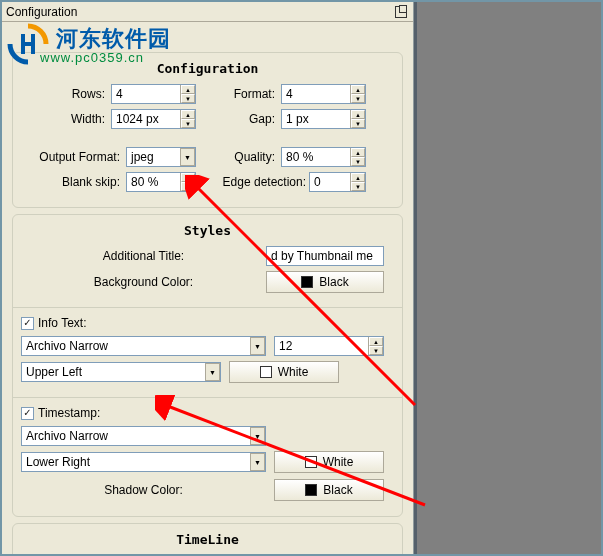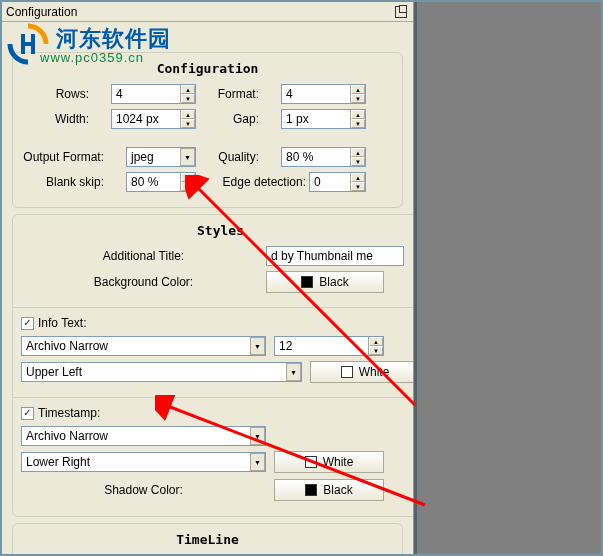--- a/index.html
+++ b/index.html
@@ -10,21 +10,21 @@
 .panel-header { height: 20px; background: #ece9d8; border-bottom: 1px solid #aca899; display: flex; align-items: center; padding: 0 4px; }
 .panel-title { flex: 1; font-size: 12px; }
 .dock-icon { width: 12px; height: 12px; border: 1px solid #333; position: relative; margin-right: 2px; }
 .dock-icon::after { content: ""; position: absolute; width: 6px; height: 6px; border: 1px solid #333; top: -2px; left: 3px; background: #ece9d8; }
 .site-logo { position: absolute; top: 22px; left: 6px; width: 44px; height: 44px; }
 .site-text { position: absolute; top: 24px; left: 56px; font-size: 22px; font-weight: bold; color: #005baa; font-family: "SimHei", sans-serif; letter-spacing: 1px; }
 .site-url { position: absolute; top: 50px; left: 40px; font-size: 13px; color: #008c3f; font-family: Arial, sans-serif; letter-spacing: 1px; }
 fieldset { border: 1px solid #d0d0bf; border-radius: 6px; margin: 6px 10px; padding: 8px 8px 10px 8px; background: #ece9d8; }
 .fs-title { text-align: center; font-weight: bold; font-size: 13px; margin-bottom: 8px; font-family: "SimSun", monospace; }
 .row { display: flex; align-items: center; margin: 5px 0; }
-.label-r { text-align: right; padding-right: 22px; font-size: 12px; }
+.label-r { text-align: right; padding-right: 6px; font-size: 12px; }
 .label-c { text-align: center; font-size: 12px; }
 .num-input { height: 20px; border: 1px solid #7f9db9; background: #fff; display: flex; align-items: center; padding: 0 4px; font-size: 12px; position: relative; }
 .num-input .val { flex: 1; text-align: left; }
 .num-input .spin { width: 15px; height: 18px; background: #ece9d8; border-left: 1px solid #aca899; display: flex; flex-direction: column; position: absolute; right: 0; top: 0; }
 .num-input .spin div { flex: 1; border: 1px solid #fff; border-right-color: #aca899; border-bottom-color: #aca899; display: flex; align-items: center; justify-content: center; font-size: 6px; line-height: 1; cursor: pointer; }
 .combo { height: 20px; border: 1px solid #7f9db9; background: #fff; display: flex; align-items: center; padding: 0 4px; font-size: 12px; position: relative; }
 .combo .val { flex: 1; }
 .combo .drop { width: 15px; height: 18px; background: #ece9d8; border: 1px solid #aca899; display: flex; align-items: center; justify-content: center; font-size: 7px; position: absolute; right: 0; top: 0; cursor: pointer; }
 .text-in { height: 20px; border: 1px solid #7f9db9; background: #fff; padding: 0 4px; font-size: 12px; display: flex; align-items: center; }
 .color-btn { height: 22px; border: 1px solid #aca899; background: linear-gradient(#fff,#ece9d8); display: flex; align-items: center; justify-content: center; gap: 6px; font-size: 12px; cursor: pointer; }
@@ -115,21 +115,21 @@
               <div>▼</div>
             </div>
           </div>
     </div>
   </fieldset>
 
   <fieldset>
     <div class="fs-title">Styles</div>
     <div class="row">
       <div class="label-c" style="width:245px">Additional Title:</div>
-      <div class="text-in" style="width:138px">
+      <div class="text-in" style="width:118px">
             <span>d by Thumbnail me</span>
           </div>
     </div>
     <div class="row">
       <div class="label-c" style="width:245px">Background Color:</div>
       <div class="color-btn" style="width:118px">
             <span class="color-sw" style="background:#000"></span>
             <span>Black</span>
           </div>
     </div>
@@ -148,21 +148,21 @@
       <div style="width:8px"></div>
       <div class="num-input" style="width:110px">
             <span class="val">12</span>
             <div class="spin">
               <div>▲</div>
               <div>▼</div>
             </div>
           </div>
     </div>
     <div class="row">
-      <div class="combo" style="width:281px">
+      <div class="combo" style="width:200px">
             <span class="val">Upper Left</span>
             <div class="drop">▼</div>
           </div>
       <div style="width:8px"></div>
       <div class="color-btn" style="width:110px">
             <span class="color-sw" style="background:#fff"></span>
             <span>White</span>
           </div>
     </div>
 

